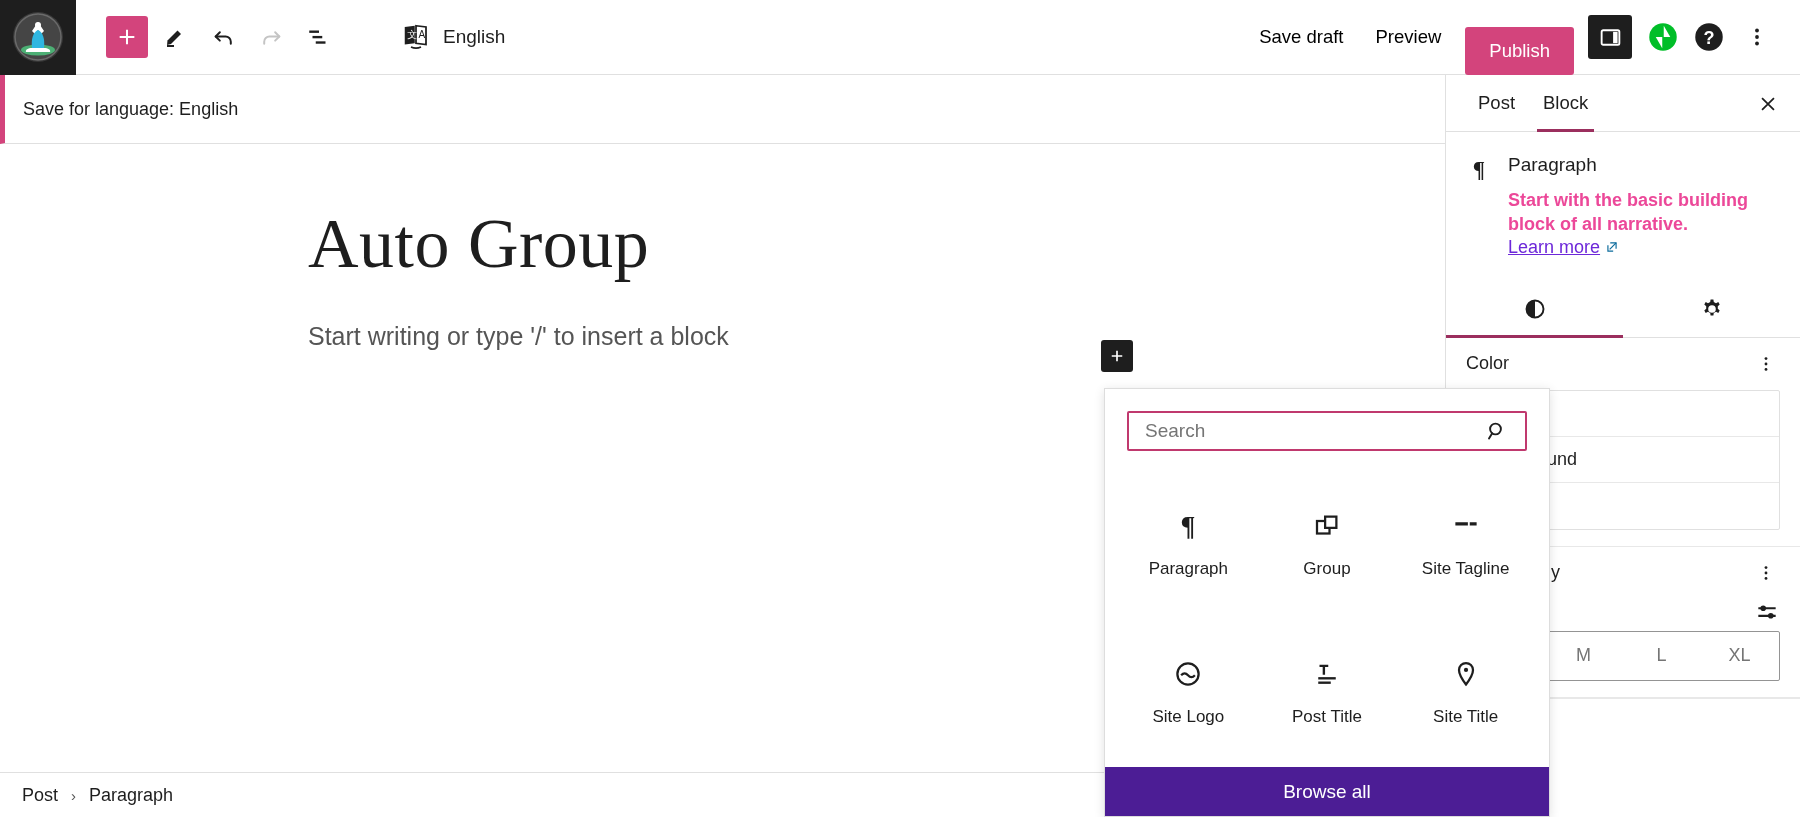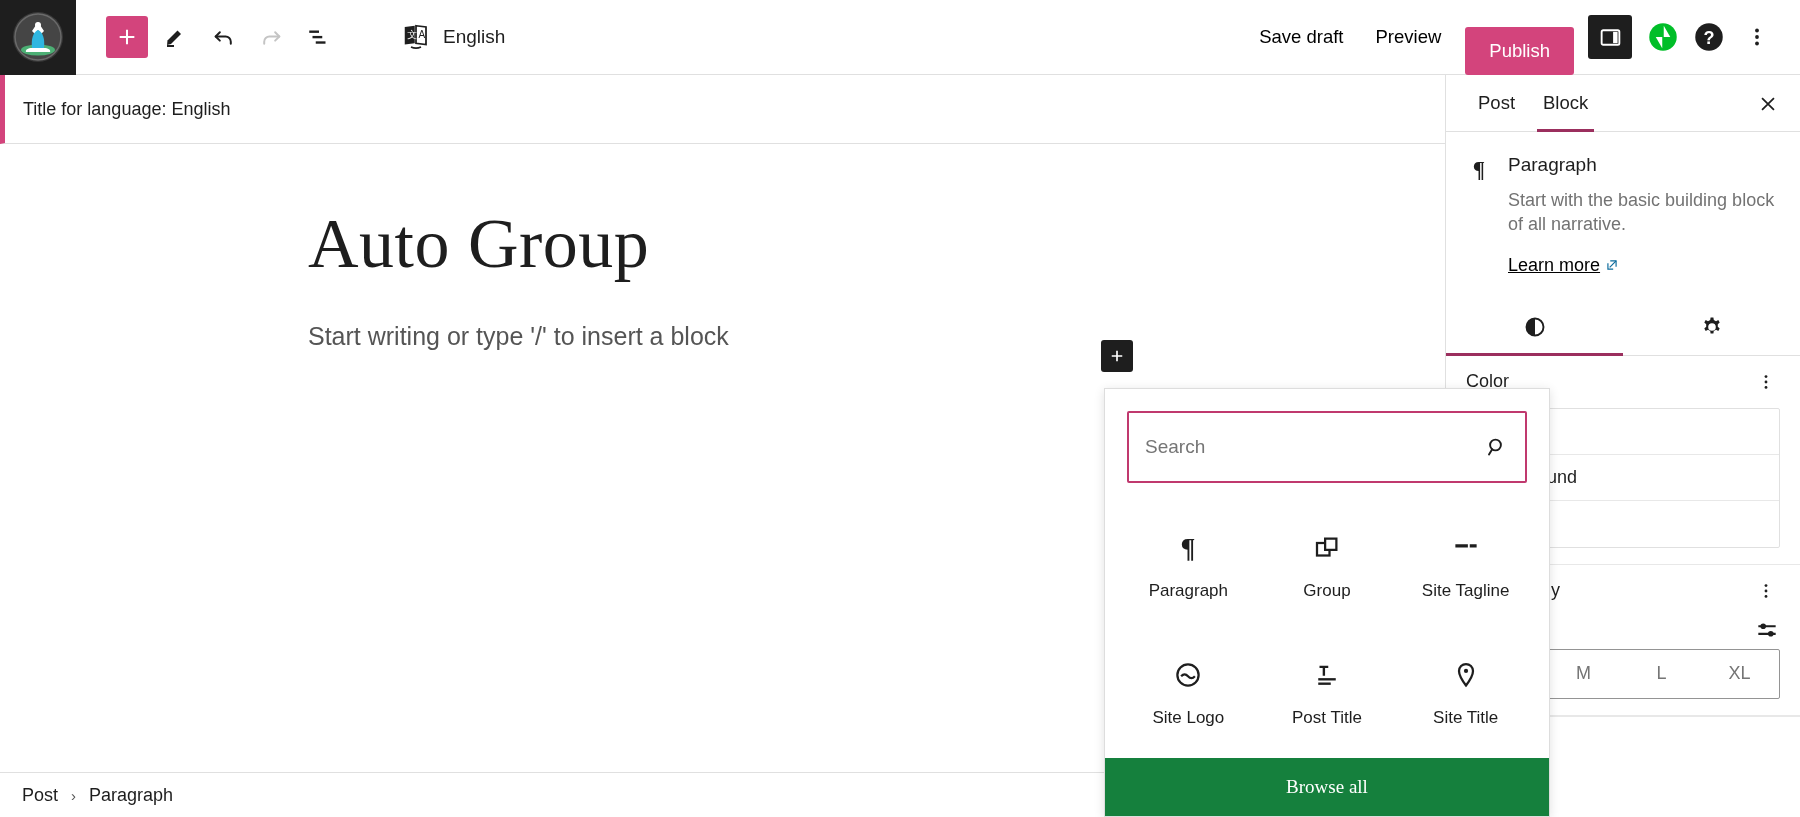--- a/index.html
+++ b/index.html
@@ -110,24 +110,24 @@
     content:""; position: absolute; left: 8px; right: 8px; bottom: -1px;
     height: 3px; background: #9b2f5e;
   }
   .sb-close {
     position: absolute; right: 16px; top: 13px; width: 32px; height: 32px;
     display: flex; align-items: center; justify-content: center; cursor: pointer;
   }
   .sb-blockinfo { padding: 22px 20px 18px 20px; display: flex; gap: 16px; }
   .sb-bi-text { flex: 1; }
   .sb-bi-title { font-size: 19px; color: #1e1e1e; margin-bottom: 12px; }
-  .sb-bi-desc { font-size: 18px; color: #737373; line-height: 1.35; }
+  .sb-bi-desc { font-size: 18px; color: #ec4899; line-height: 1.35; font-weight: bold; }
   .sb-learn {
-    display: inline-flex; align-items: center; gap: 5px; margin-top: 18px;
-    font-size: 18px; color: #000000; text-decoration: underline; cursor: pointer;
+    display: inline-flex; align-items: center; gap: 5px; 
+    font-size: 18px; color: #6d28d9; text-decoration: underline; cursor: pointer;
   }
   .sb-icontabs {
     display: flex; height: 56px; border-bottom: 1px solid #e0e0e0; margin-top: 6px;
   }
   .sb-itab {
     flex: 1; display: flex; align-items: center; justify-content: center;
     position: relative; cursor: pointer;
   }
   .sb-itab.active::after {
     content:""; position:absolute; left:0; right:0; bottom:-1px; height:3px; background:#9b2f5e;
@@ -159,42 +159,42 @@
 
   
   .inserter {
     position: absolute; top: 388px; left: 1104px; width: 446px; height: 429px;
     background: #fff; border: 1px solid #ddd;
     box-shadow: 0 2px 10px rgba(0,0,0,0.12);
     display: flex; flex-direction: column; z-index: 40;
   }
   .ins-search-wrap { padding: 22px 22px 14px 22px; }
   .ins-search {
-    position: relative; border: 2px solid #c0396e; border-radius: 2px; height: 72px;
+    position: relative; border: 2px solid #c0396e; border-radius: 2px; height: 40px;
     display: flex; align-items: center; background: #fff;
   }
   .ins-search input {
     border: none; outline: none; flex: 1; height: 100%;
     font-size: 19px; color: #1e1e1e; padding: 0 16px; background: transparent;
     font-family: "Liberation Sans", sans-serif;
   }
   .ins-search input::placeholder { color: #757575; }
   .ins-search .s-icon { padding-right: 16px; display:flex; }
   .ins-grid {
     flex: 1; display: grid; grid-template-columns: repeat(3, 1fr);
     grid-template-rows: repeat(2, 1fr); padding: 6px 14px 0 14px;
   }
   .ins-cell {
     display: flex; flex-direction: column; align-items: center; justify-content: center;
     gap: 18px; cursor: pointer; border-radius: 2px;
   }
   .ins-cell-label { font-size: 17px; color: #1e1e1e; }
   .browse-all {
-    height: 58px; background: #15803d; color: #fff; font-size: 19px;
-    display: flex; align-items: center; justify-content: center; cursor: pointer; font-family: Liberation Serif, serif;
+    height: 49px; background: #4c1d95; color: #fff; font-size: 19px;
+    display: flex; align-items: center; justify-content: center; cursor: pointer;
   }
 </style>
 </head>
 <body>
 
 <div id="app">
 
   <div class="toolbar">
 
     <div class="logo-box">
@@ -291,21 +291,21 @@
         <svg width="24" height="24" viewBox="0 0 24 24">
           <circle cx="12" cy="5.5" r="1.9" fill="#1e1e1e"></circle>
           <circle cx="12" cy="12" r="1.9" fill="#1e1e1e"></circle>
           <circle cx="12" cy="18.5" r="1.9" fill="#1e1e1e"></circle>
         </svg>
       </div>
     </div>
   </div>
 
   <div class="notice">
-    <span class="notice-text">Title for language: English</span>
+    <span class="notice-text">Save for language: English</span>
   </div>
 
   <div class="canvas">
     <h1 class="post-title">Auto Group</h1>
     <p class="para-placeholder">Start writing or type '/' to insert a block</p>
     <div class="inline-inserter">
       <svg width="18" height="18" viewBox="0 0 24 24">
         <path d="M12 5 v14 M5 12 h14" stroke="#fff" stroke-width="2.2" fill="none"></path>
       </svg>
     </div>

